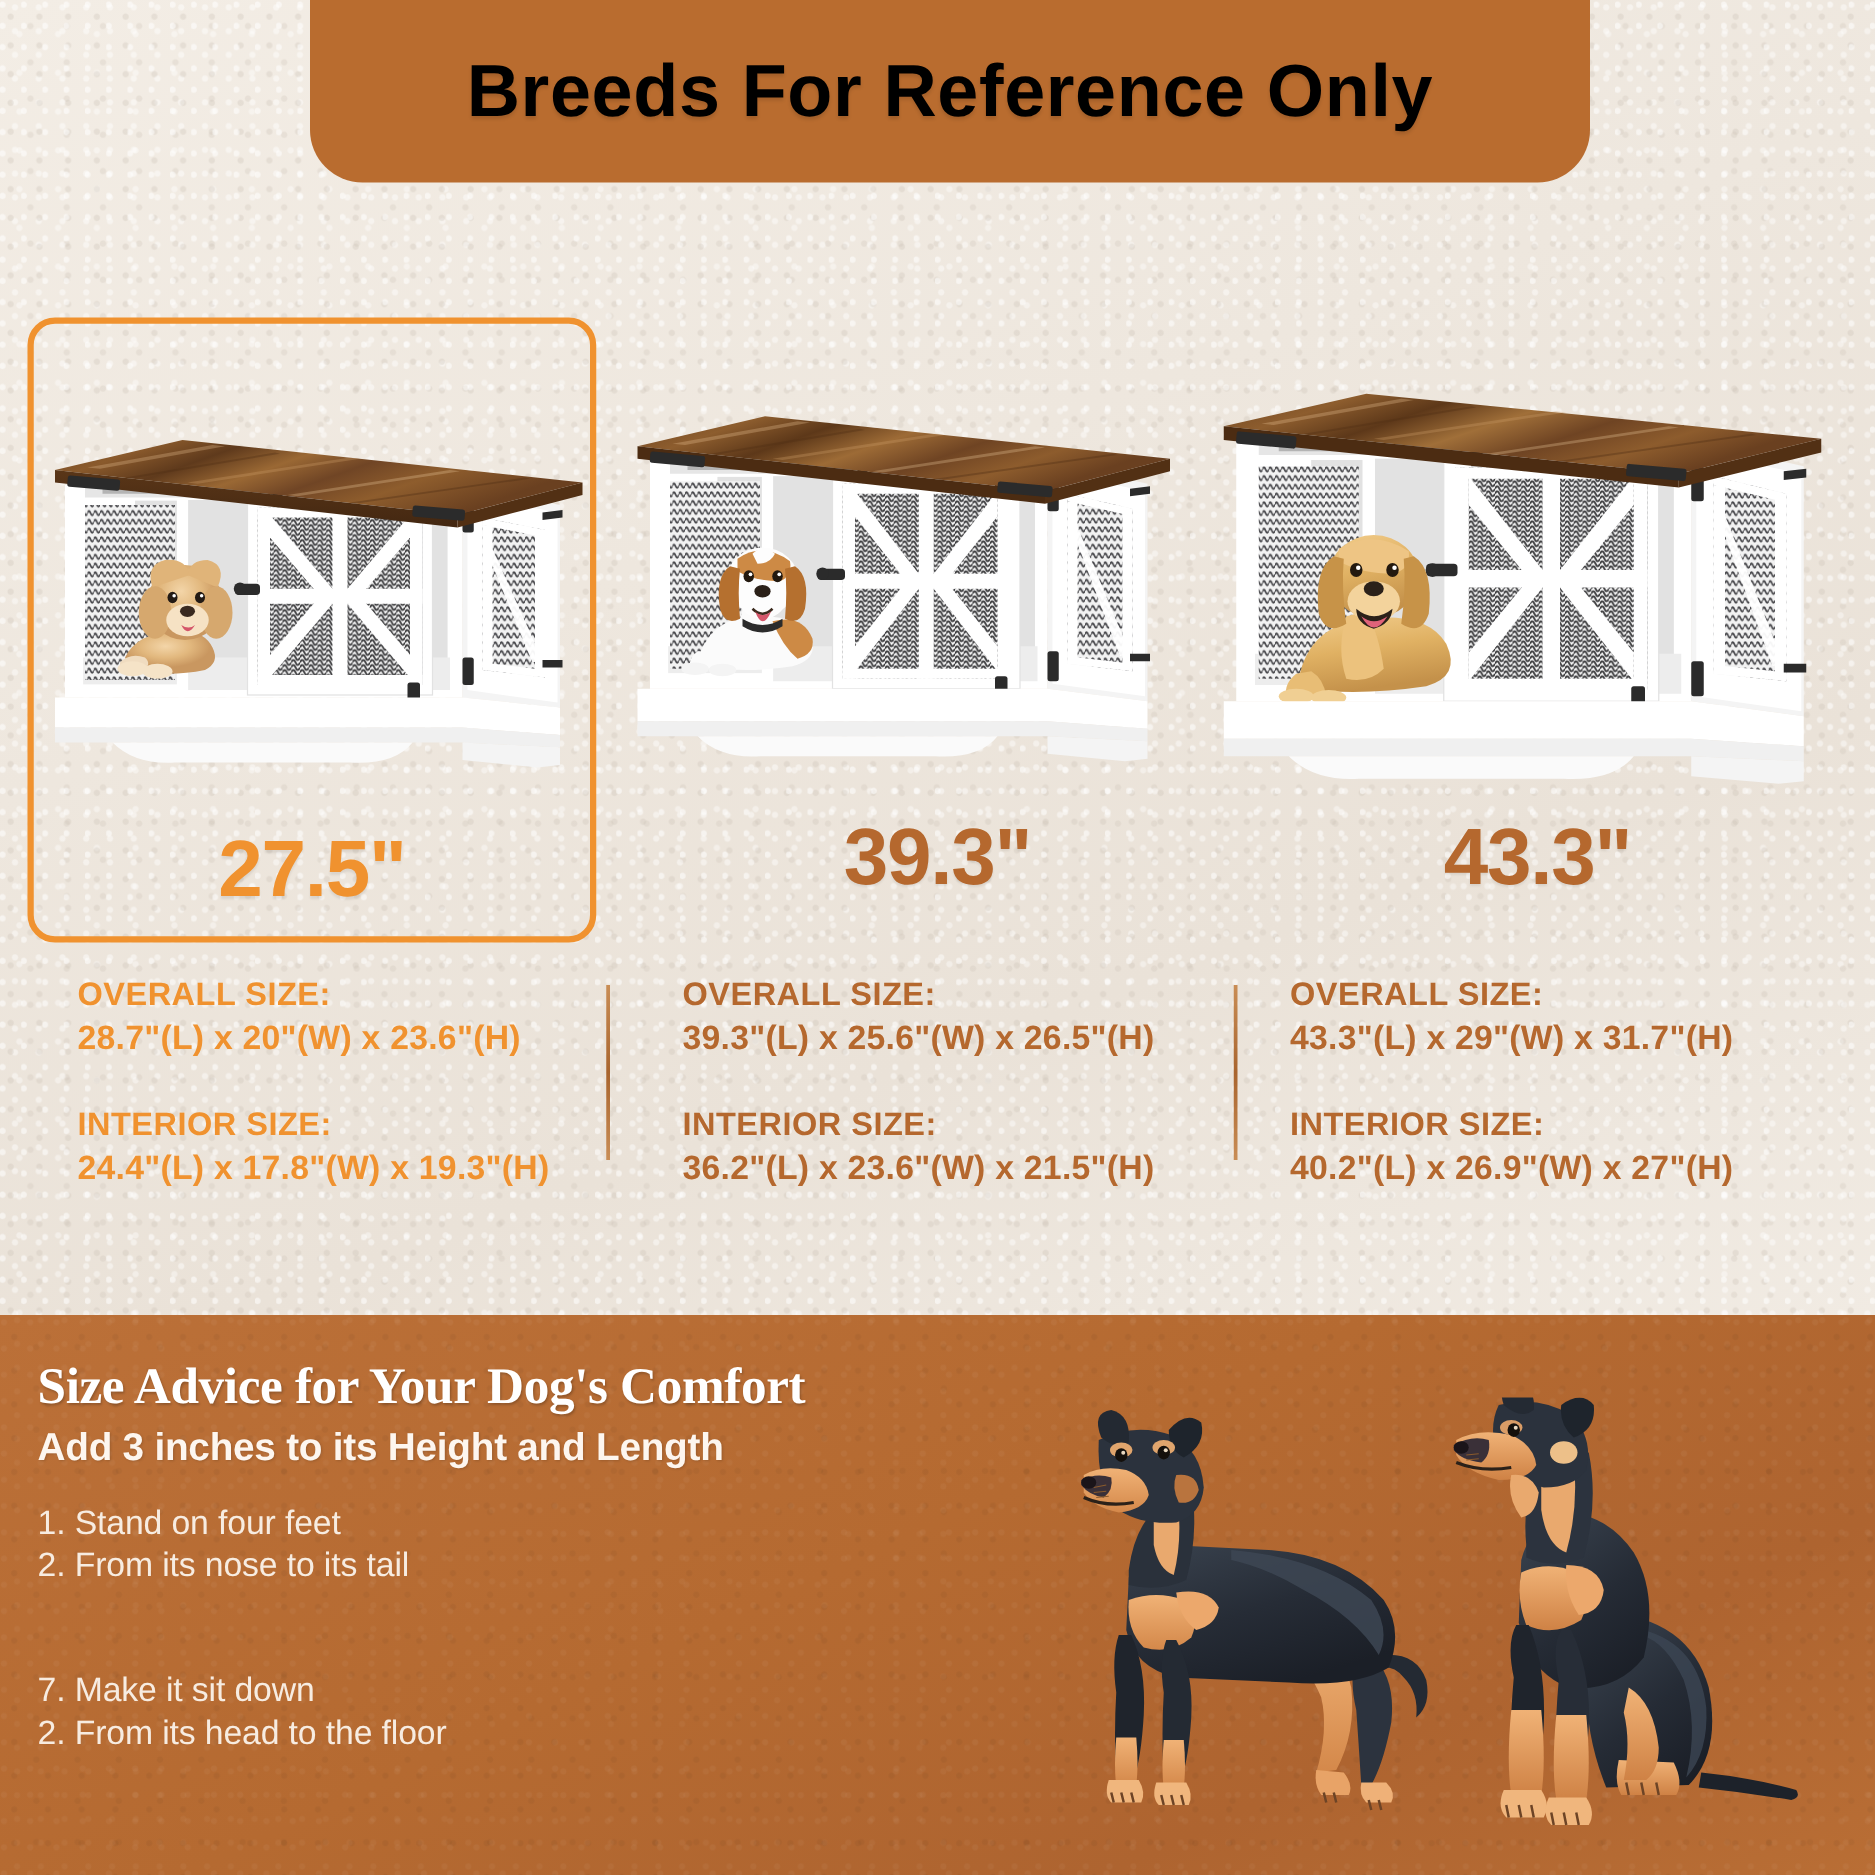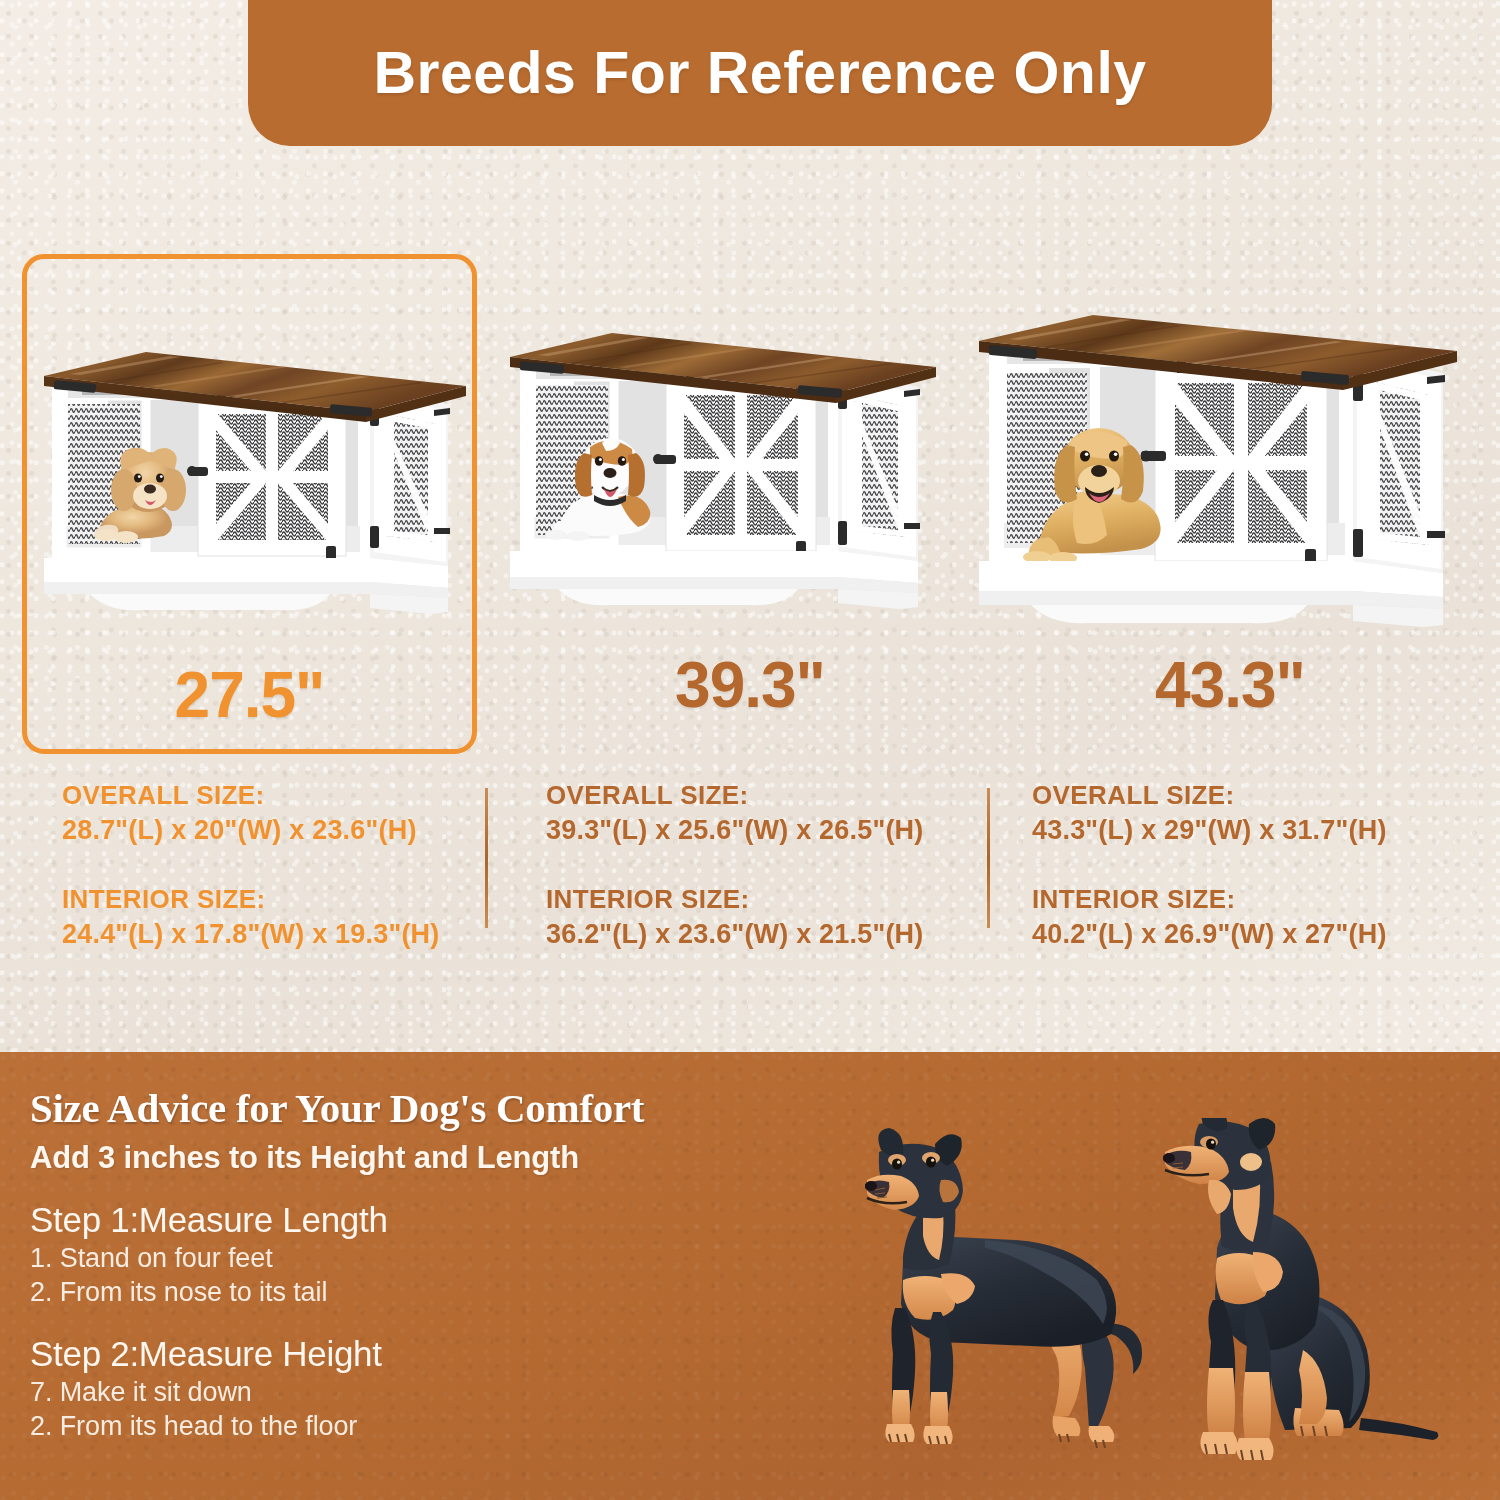--- a/index.html
+++ b/index.html
@@ -28,21 +28,21 @@
   }
 
   
   .banner {
     position:absolute; left:248px; top:0; width:1024px; height:146px;
     background:#b96c2f;
     border-bottom-left-radius:42px; border-bottom-right-radius:42px;
     display:flex; align-items:center; justify-content:center;
   }
   .banner-title {
-    color:#ffffff; font-size:59px; font-weight:bold;
+    color:#000000; font-size:59px; font-weight:bold;
     letter-spacing:.5px; white-space:nowrap;
     text-shadow:0 2px 3px rgba(0,0,0,.12);
     font-family:"Liberation Sans", sans-serif;
   }
 
   
   .products { position:absolute; left:0; top:250px; width:1500px; height:770px; }
 
   .hi-box {
     position:absolute; left:22px; top:4px; width:455px; height:500px;
@@ -587,27 +587,25 @@
 
   <div class="divider div-1"></div>
   <div class="divider div-2"></div>
 
   <div class="panel">
 
     <div class="panel-title">Size Advice for Your Dog's Comfort</div>
     <div class="panel-sub">Add 3 inches to its Height and Length</div>
 
     <div class="step step-1">
-      <div class="step-head">Step 1:Measure Length</div>
       <div class="step-line">1. Stand on four feet</div>
       <div class="step-line">2. From its nose to its tail</div>
     </div>
 
     <div class="step step-2">
-      <div class="step-head">Step 2:Measure Height</div>
       <div class="step-line">7. Make it sit down</div>
       <div class="step-line">2. From its head to the floor</div>
     </div>
 
   </div>
 
   <div class="dog-std">
     <svg viewBox="0 0 330 370" xmlns="http://www.w3.org/2000/svg">
       <defs>
         <linearGradient id="dbody" x1="0" y1="0" x2="0.6" y2="1">

